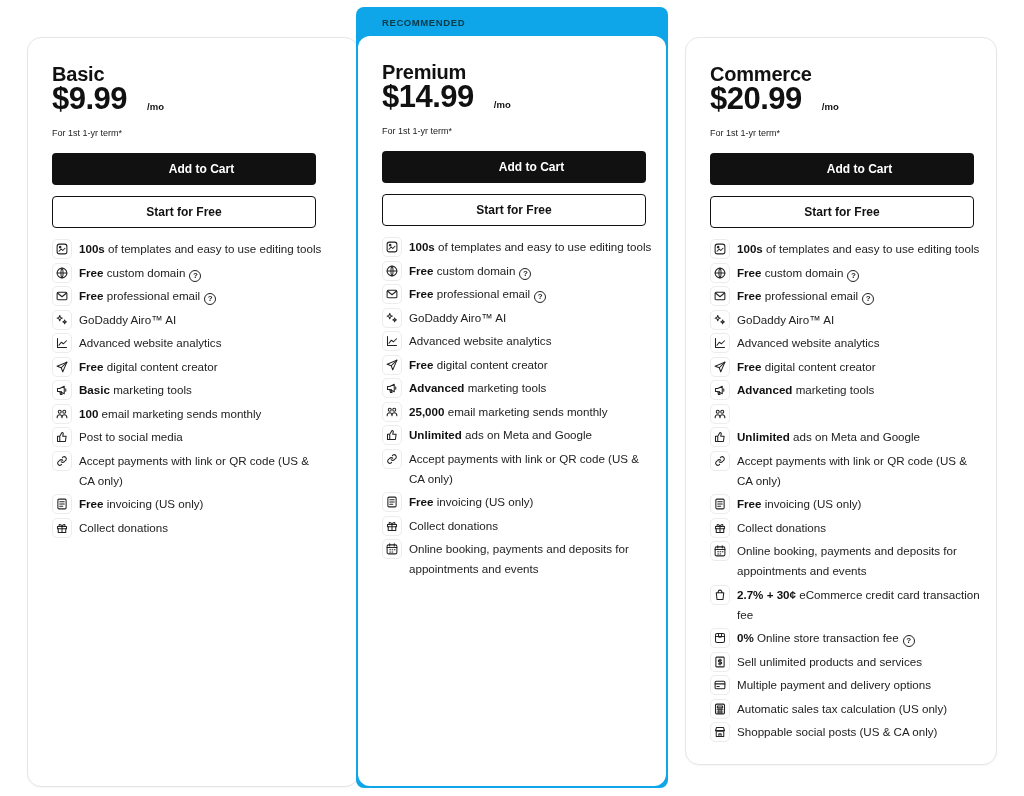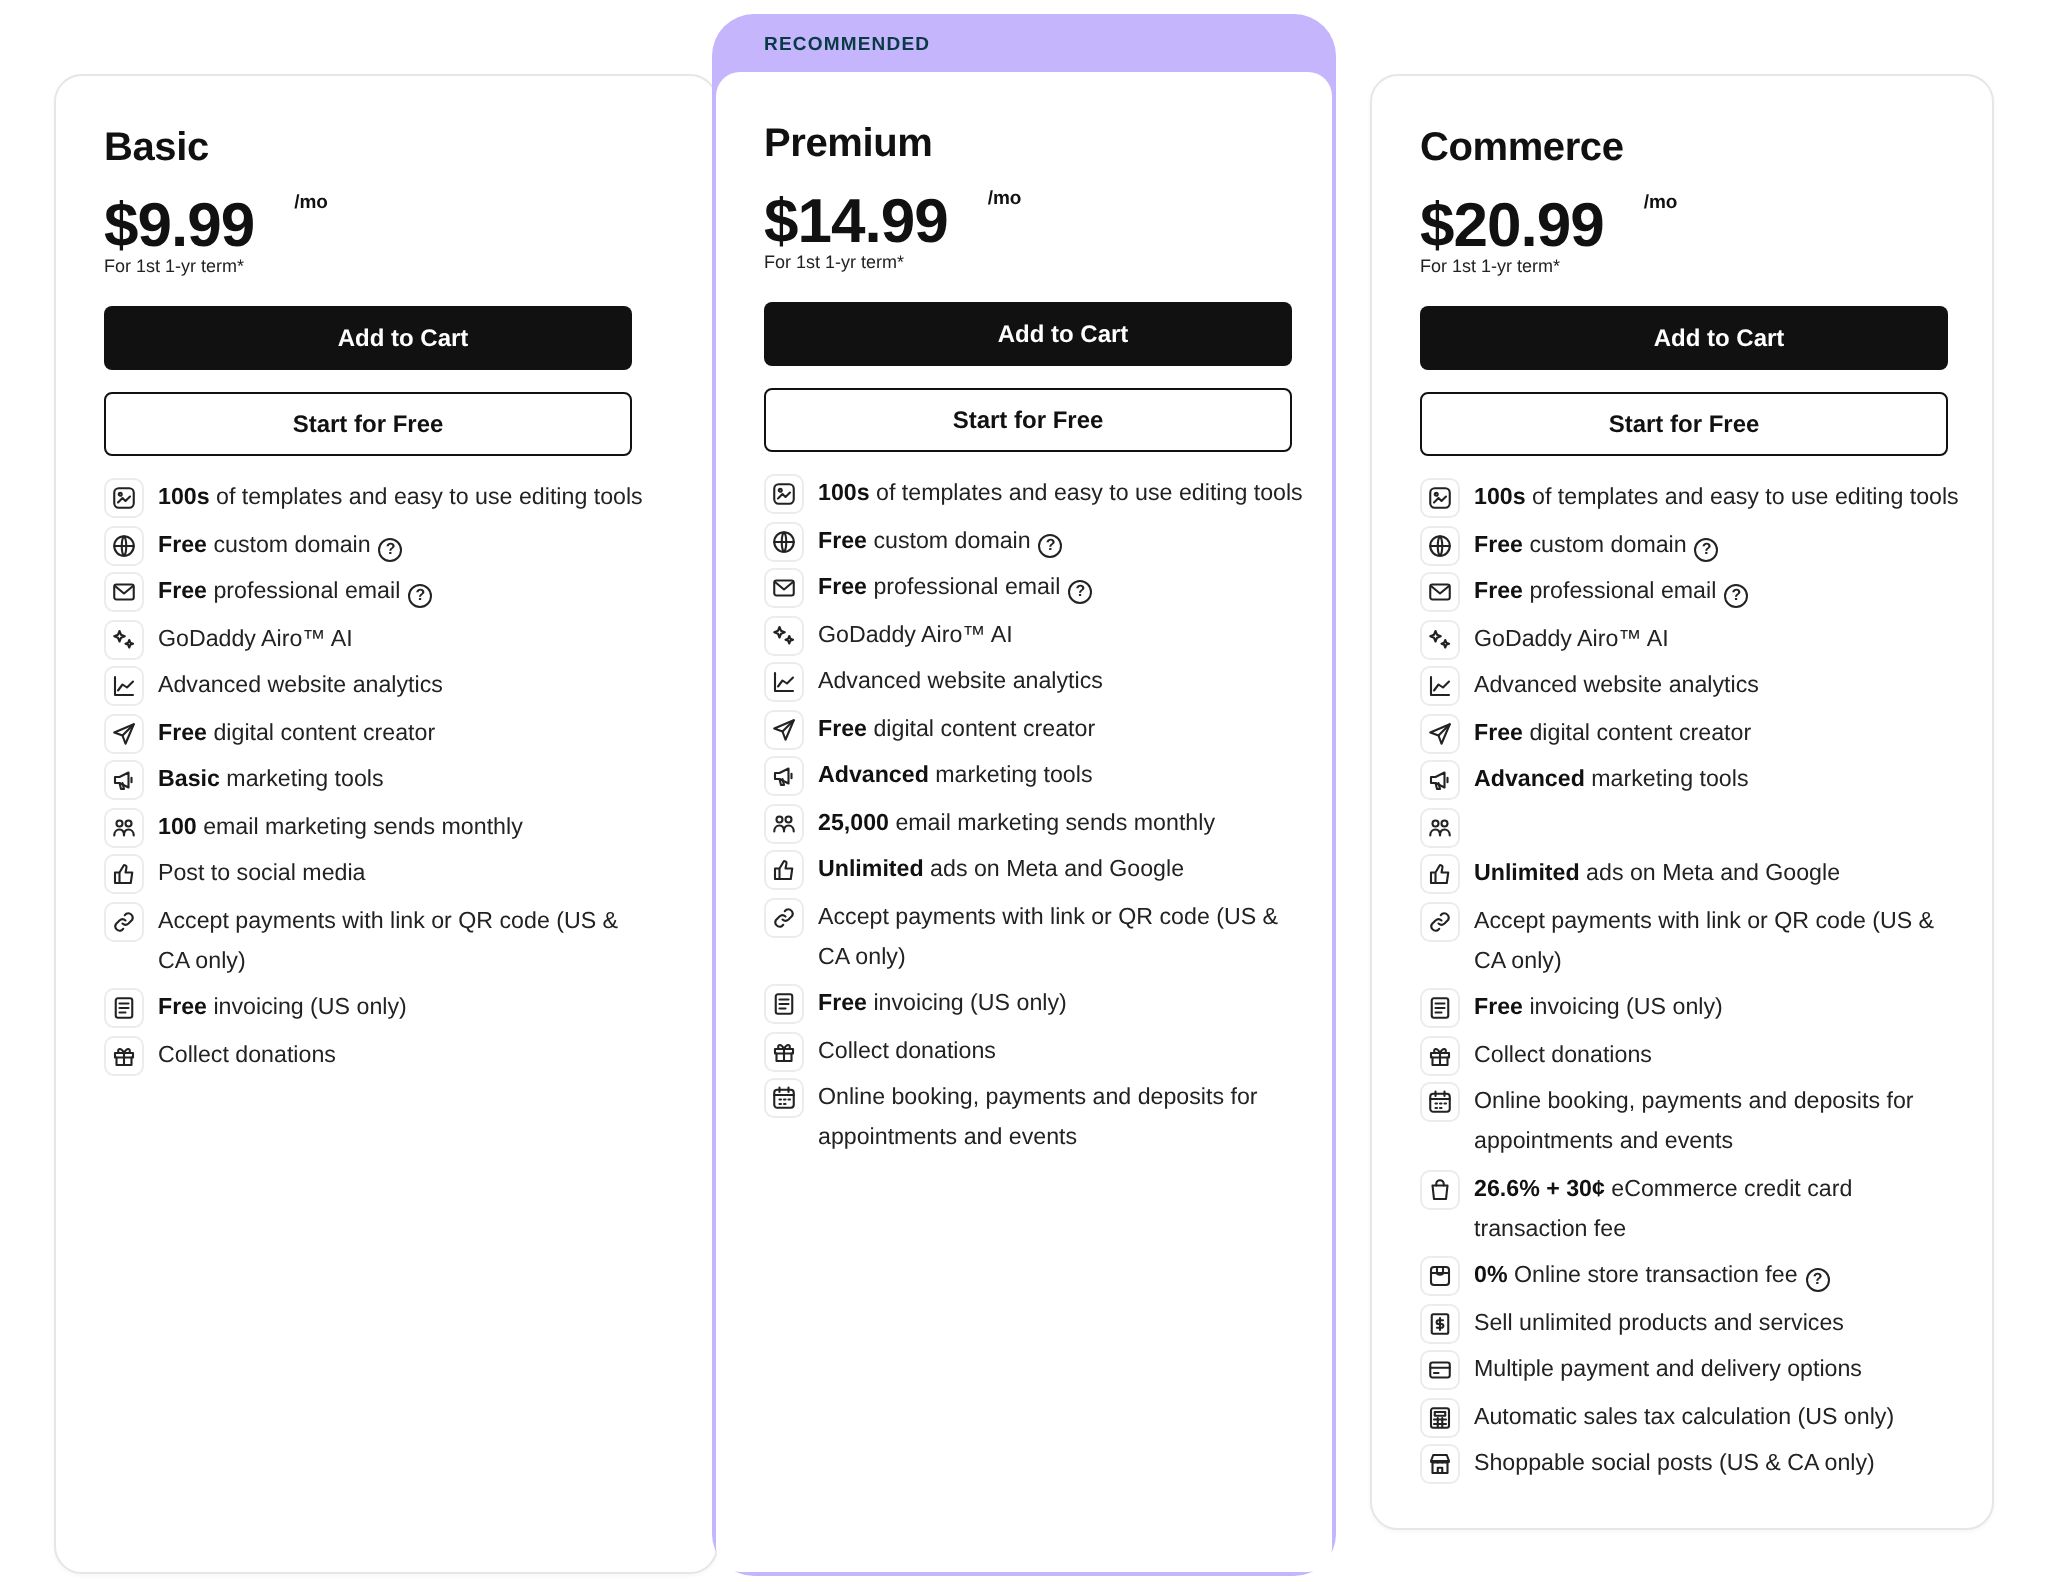--- a/index.html
+++ b/index.html
@@ -11,34 +11,34 @@
     background: #ffffff;
     border: 1px solid #e6e6e6;
     border-radius: 14px;
     box-shadow: 0 1px 2px rgba(0,0,0,0.04);
   }
   #card-basic { left: 27px; top: 37px; width: 332px; height: 750px; }
   #card-commerce { left: 685px; top: 37px; width: 312px; height: 728px; }
 
   .rec-wrap {
     position: absolute; left: 356px; top: 7px; width: 312px; height: 781px;
-    background: #c4b5fd; border-radius: 21px;
+    background: #0ea5e9; border-radius: 8px;
   }
   .rec-label {
     position: absolute; left: 26px; top: 10px;
     font-size: 9.5px; font-weight: 700; letter-spacing: 0.6px; color: #0a3a45;
   }
   #card-premium {
     left: 2px; top: 29px; width: 308px; height: 750px;
     border: none; border-radius: 12px; box-shadow: none;
   }
 
   .inner { position: absolute; left: 24px; right: 24px; top: 0; }
   .plan-name { position: absolute; top: 25px; left: 0; font-size: 20px; font-weight: 700; letter-spacing: -0.2px; }
-  .price-row { position: absolute; top: 58px; left: 0; display: flex; }
+  .price-row { position: absolute; top: 44px; left: 0; display: flex; align-items: flex-end; }
   .price { font-size: 31px; font-weight: 700; letter-spacing: -0.5px; line-height: 34px; }
   .per { font-size: 9.5px; font-weight: 700; margin-left: 20px; margin-bottom: 4px; }
   .term { position: absolute; top: 90px; left: 0; font-size: 9px; color: #222; }
 
   .btn {
     position: absolute; left: 0; width: 264px; height: 32px; border-radius: 4px;
     display: flex; align-items: center; justify-content: center;
     font-size: 12px; font-weight: 700; cursor: pointer;
   }
   .btn-primary { top: 115px; background: #111111; color: #ffffff; padding-left: 35px; }
@@ -453,21 +453,21 @@
           </span>
           <span class="ftext"><span>Online booking, payments and deposits for appointments and events</span></span>
         </li>
         <li class="feat">
           <span class="ico">
             <svg viewBox="0 0 16 16">
               <path d="M3 5h10l-1 9H4z"></path>
               <path d="M5.5 5V4a2.5 2.5 0 015 0v1"></path>
             </svg>
           </span>
-          <span class="ftext"><b>26.6% + 30¢</b><span> eCommerce credit card transaction fee</span></span>
+          <span class="ftext"><b>2.7% + 30¢</b><span> eCommerce credit card transaction fee</span></span>
         </li>
         <li class="feat">
           <span class="ico">
             <svg viewBox="0 0 16 16">
               <rect x="2" y="2" width="12" height="12" rx="2"></rect>
               <path d="M2 6h12M6 2v4M10 2v4M6 6c0 1.5 4 1.5 4 0"></path>
             </svg>
           </span>
           <span class="ftext"><b>0%</b><span> Online store transaction fee</span><span class="help">?</span></span>
         </li>

